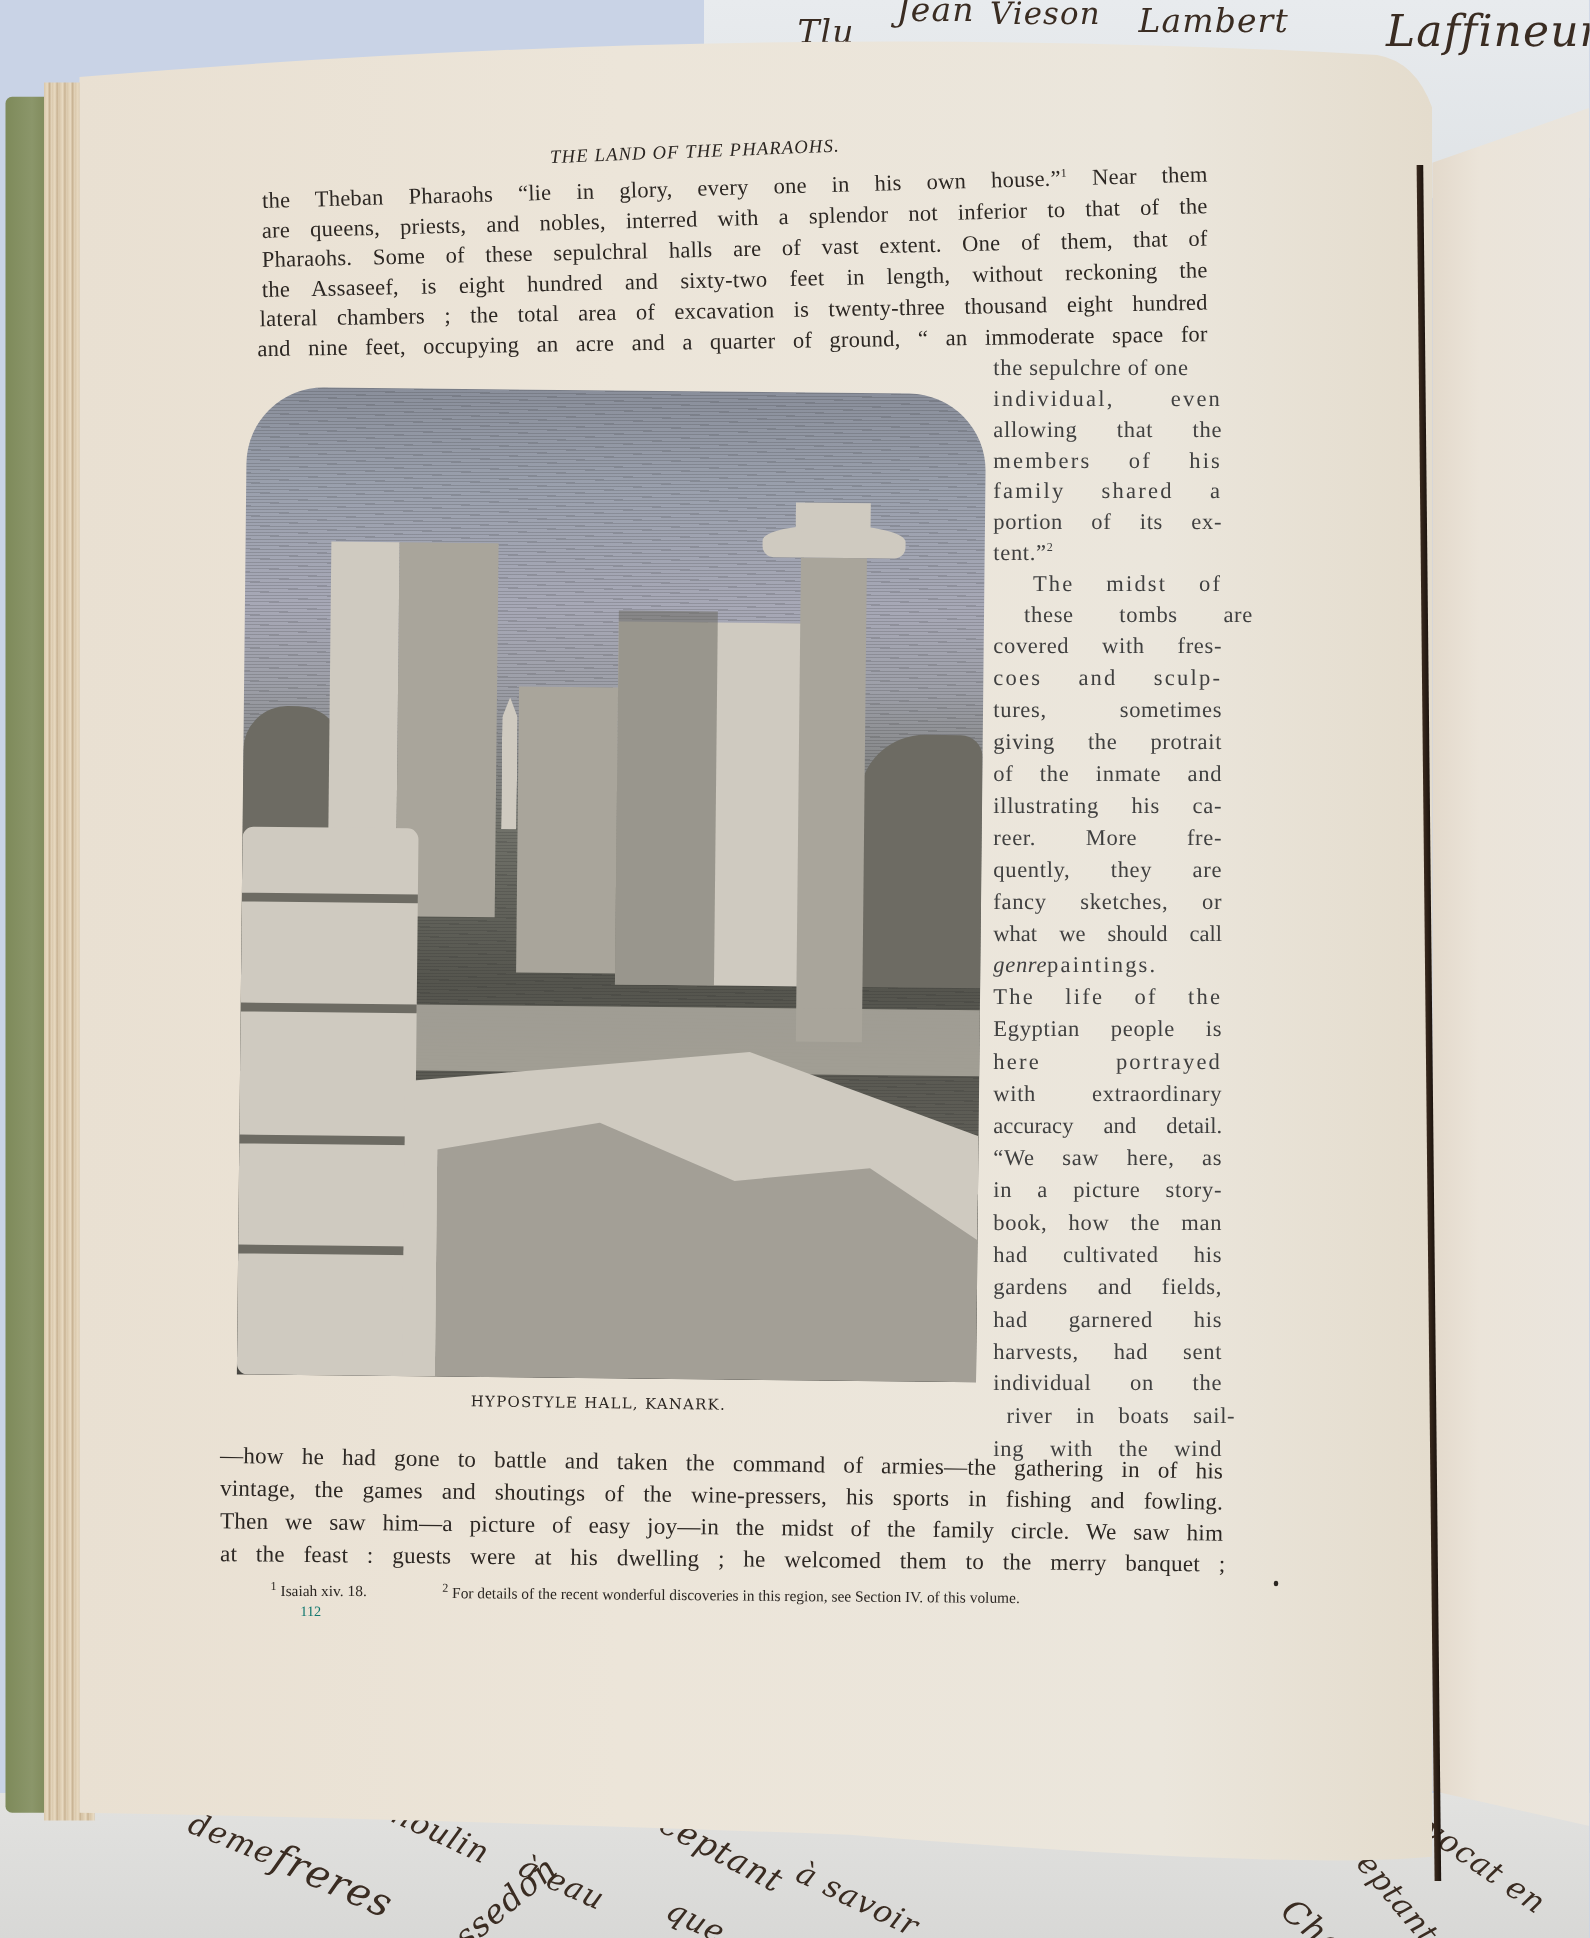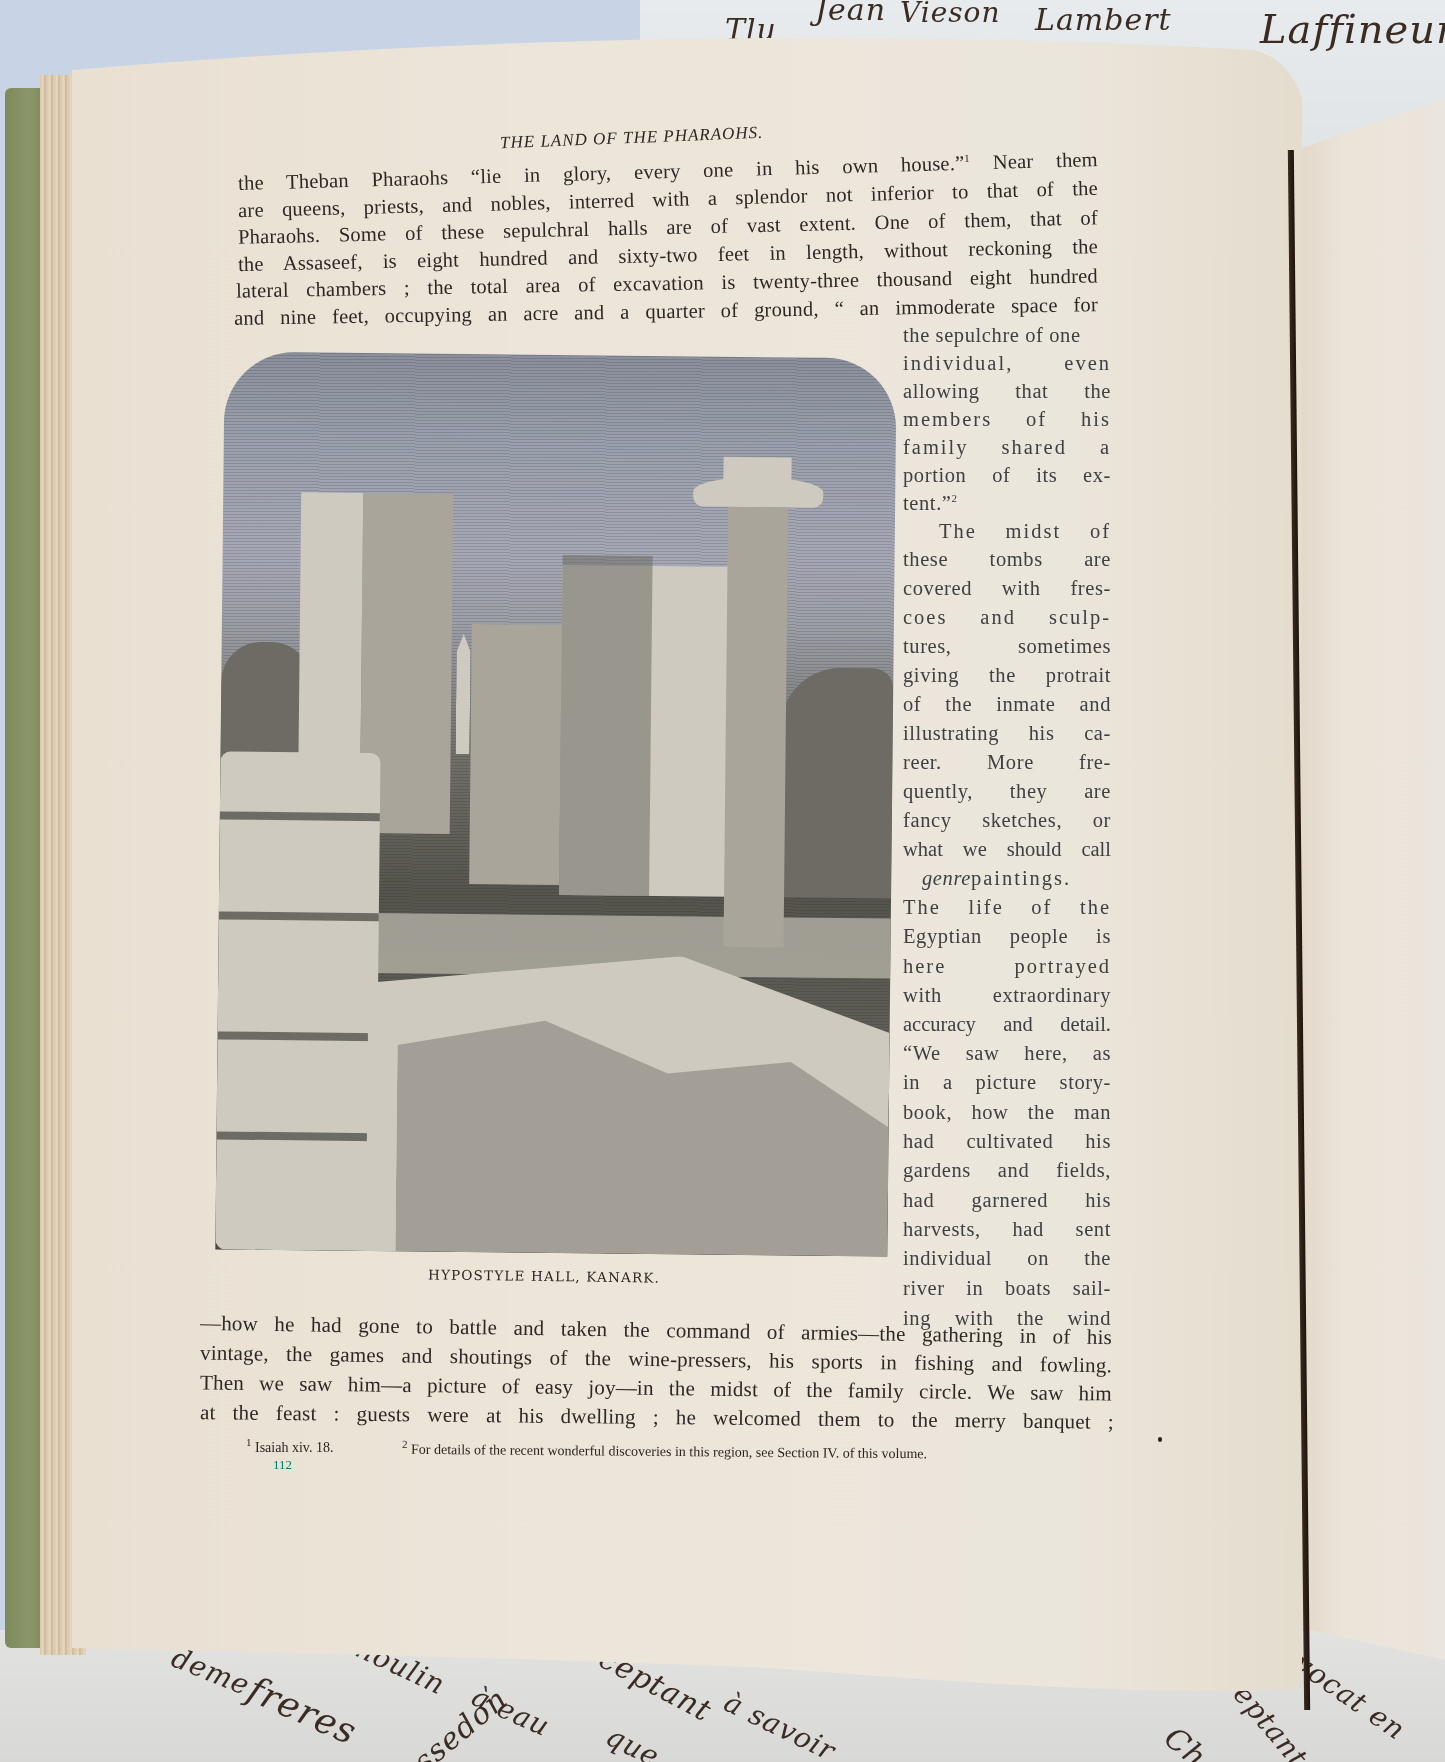--- a/index.html
+++ b/index.html
@@ -60,21 +60,21 @@
     position:absolute; font-size:20.5px; color:#2d2824; white-space:nowrap;
     text-align:justify; text-align-last:justify; letter-spacing:0.2px;
   }
   .col-line {
     position:absolute; left:903px; width:208px; font-size:20.5px;
     color:#404040; white-space:nowrap; text-align:justify;
     text-align-last:justify; letter-spacing:0.6px;
   }
   .col-line.indent { padding-left:36px; width:172px; }
   .col-line.ragged { text-align-last:left; }
-  .italic { font-style:italic;margin-left:19px; }
+  .italic { font-style:italic; }
   sup { font-size:11px; vertical-align:super; line-height:0; }
   .caption {
     left:428px; top:1268px; font-size:13.5px; letter-spacing:1.2px;
     color:#2a2521; white-space:nowrap; transform:rotate(0.8deg);
     font-family:"DejaVu Serif",serif;
   }
   .footnote {
     position:absolute; font-size:14px; color:#2b2622; white-space:nowrap;
   }
   .page-number {
@@ -174,21 +174,21 @@
 <div class="abs caption">HYPOSTYLE HALL, KANARK.</div>
 
 <div class="col-line ragged" style="top:324px;">the sepulchre of one</div>
 <div class="col-line" style="top:352px;letter-spacing:2px;">individual, even</div>
 <div class="col-line" style="top:380px;">allowing that the</div>
 <div class="col-line" style="top:408px;letter-spacing:2px;">members of his</div>
 <div class="col-line" style="top:436px;letter-spacing:2px;">family shared a</div>
 <div class="col-line" style="top:464px;">portion of its ex-</div>
 <div class="col-line ragged" style="top:492px;"><span>tent.”</span><sup>2</sup></div>
 <div class="col-line indent" style="top:520px;letter-spacing:2px;">The midst of</div>
-<div class="col-line" style="top:548px;">these tombs are</div>
+<div class="col-line" style="top:548px;margin-left:28px;">these tombs are</div>
 <div class="col-line" style="top:577px;">covered with fres-</div>
 <div class="col-line" style="top:606px;letter-spacing:2px;">coes and sculp-</div>
 <div class="col-line" style="top:635px;">tures, sometimes</div>
 <div class="col-line" style="top:664px;">giving the protrait</div>
 <div class="col-line" style="top:693px;">of the inmate and</div>
 <div class="col-line" style="top:722px;">illustrating his ca-</div>
 <div class="col-line" style="top:751px;">reer.  More fre-</div>
 <div class="col-line" style="top:780px;">quently, they are</div>
 <div class="col-line" style="top:809px;">fancy sketches, or</div>
 <div class="col-line" style="top:838px;letter-spacing:0px;">what we should call</div>
@@ -199,21 +199,21 @@
 <div class="col-line" style="top:984px;">with extraordinary</div>
 <div class="col-line" style="top:1013px;letter-spacing:0px;">accuracy and detail.</div>
 <div class="col-line" style="top:1042px;">“We saw here, as</div>
 <div class="col-line" style="top:1071px;">in a picture story-</div>
 <div class="col-line" style="top:1101px;">book, how the man</div>
 <div class="col-line" style="top:1130px;">had cultivated his</div>
 <div class="col-line" style="top:1159px;">gardens and fields,</div>
 <div class="col-line" style="top:1189px;">had garnered his</div>
 <div class="col-line" style="top:1218px;">harvests, had sent</div>
 <div class="col-line" style="top:1247px;">individual on the</div>
-<div class="col-line" style="top:1277px;">river in boats sail-</div>
+<div class="col-line" style="top:1277px;margin-left:12px;">river in boats sail-</div>
 <div class="col-line" style="top:1307px;">ing with the wind</div>
 
 <div class="body-line" style="left:200px;top:1318px;width:912px;font-size:21px;transform:rotate(0.9deg);">—how he had gone to battle and taken the command of armies—the gathering in of his</div>
 <div class="body-line" style="left:200px;top:1347px;width:912px;font-size:21px;transform:rotate(0.8deg);">vintage, the games and shoutings of the wine-pressers, his sports in fishing and fowling.</div>
 <div class="body-line" style="left:200px;top:1376px;width:912px;font-size:21px;transform:rotate(0.7deg);">Then we saw him—a picture of easy joy—in the midst of the family circle.   We saw him</div>
 <div class="body-line" style="left:200px;top:1405px;width:914px;font-size:21px;transform:rotate(0.6deg);">at the feast : guests were at his dwelling ; he welcomed them to the merry banquet ;</div>
 
 <div class="footnote" style="left:246px;top:1440px;">
   <sup>1</sup>
   <span>Isaiah xiv. 18.</span>

